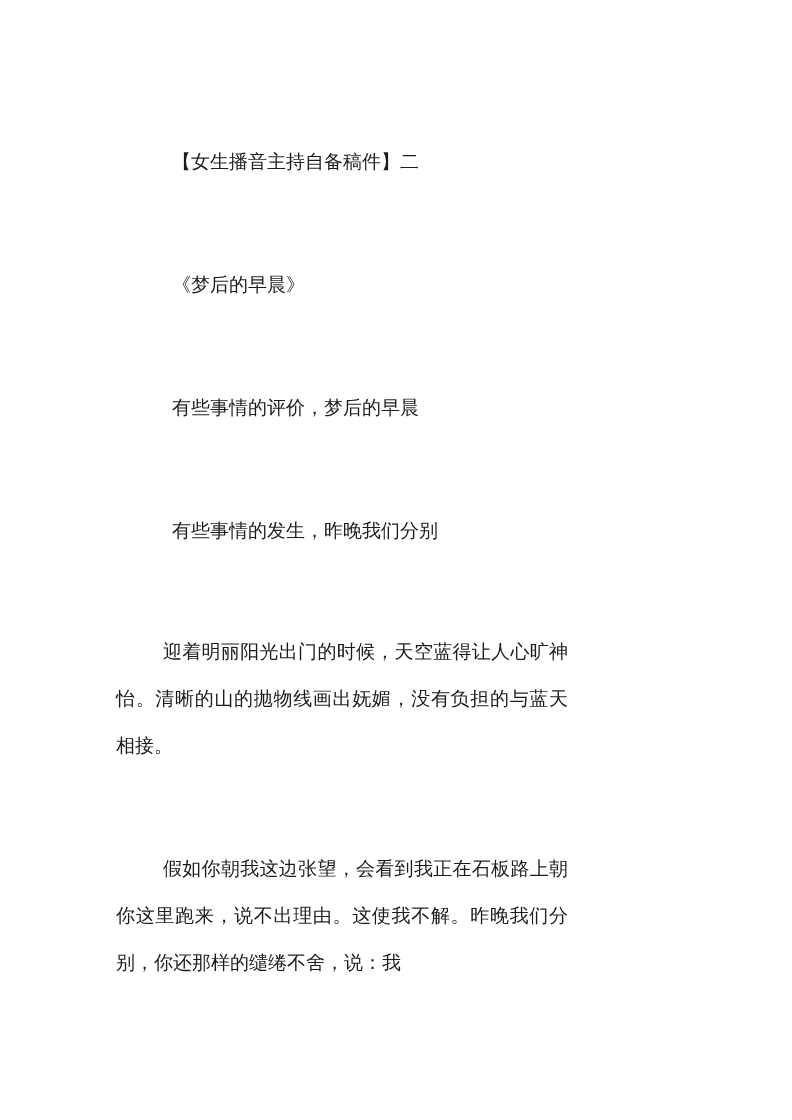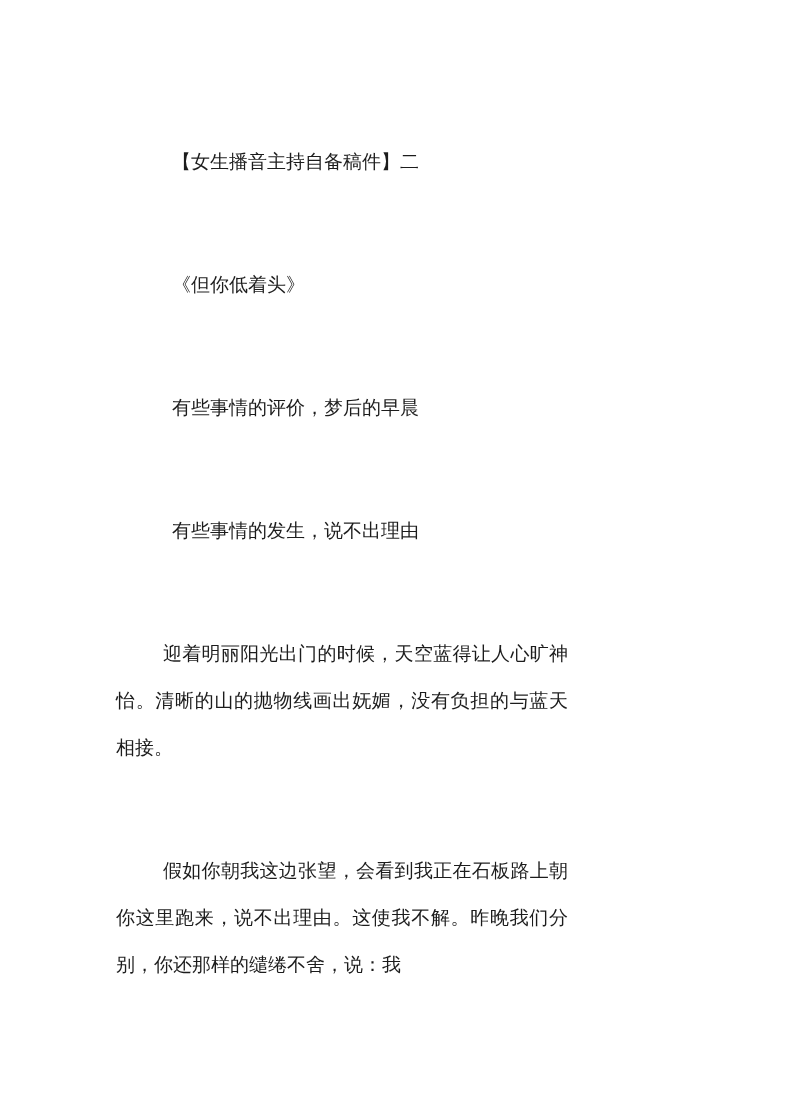--- a/index.html
+++ b/index.html
@@ -28,34 +28,35 @@
     text-align: justify;
     letter-spacing: 0;
     word-break: break-all;
   }
   .doc-page p.short-line {
     text-indent: 56px;
     text-align: left;
   }
   .doc-page p.body-para {
     text-indent: 47px;
+    font-family: Liberation Mono, monospace;
   }
   .doc-page p:last-child {
     margin-bottom: 0;
   }
 </style>
 </head>
 <body>
 
 <div class="doc-page">
   <p class="short-line">【女生播音主持自备稿件】二</p>
 
-  <p class="short-line">《但你低着头》</p>
+  <p class="short-line">《梦后的早晨》</p>
 
   <p class="short-line">有些事情的评价，梦后的早晨</p>
 
-  <p class="short-line">有些事情的发生，说不出理由</p>
+  <p class="short-line">有些事情的发生，昨晚我们分别</p>
 
   <p class="body-para">迎着明丽阳光出门的时候，天空蓝得让人心旷神怡。清晰的山的抛物线画出妩媚，没有负担的与蓝天相接。</p>
 
 
   <p class="body-para">假如你朝我这边张望，会看到我正在石板路上朝你这里跑来，说不出理由。这使我不解。昨晚我们分别，你还那样的缱绻不舍，说：我</p>
 </div>
 
 </body></html>

